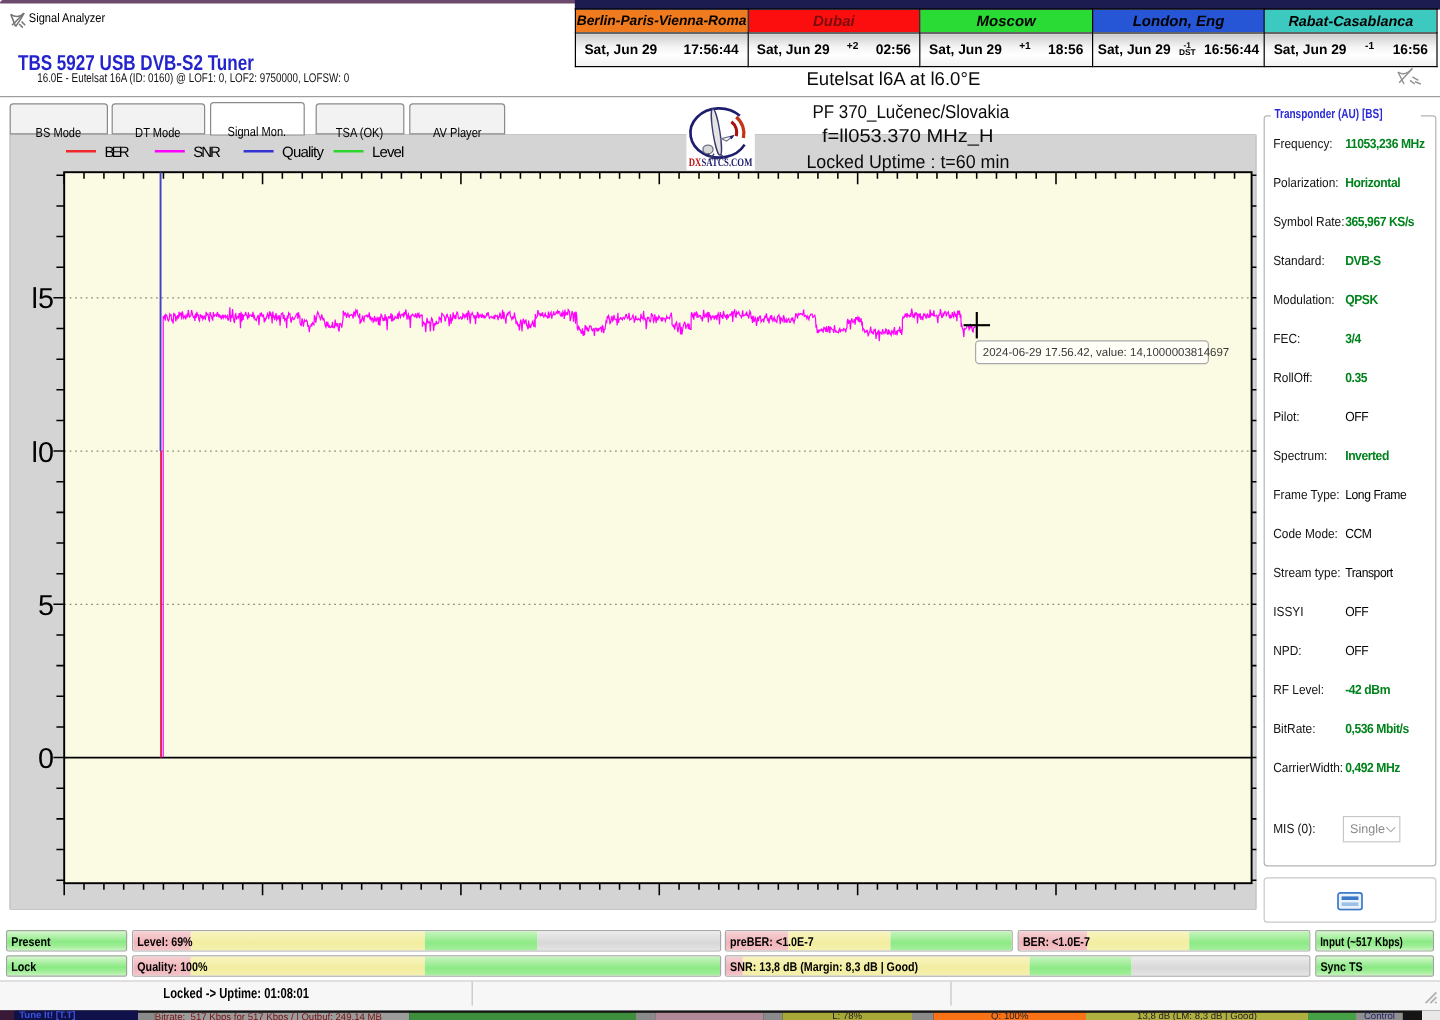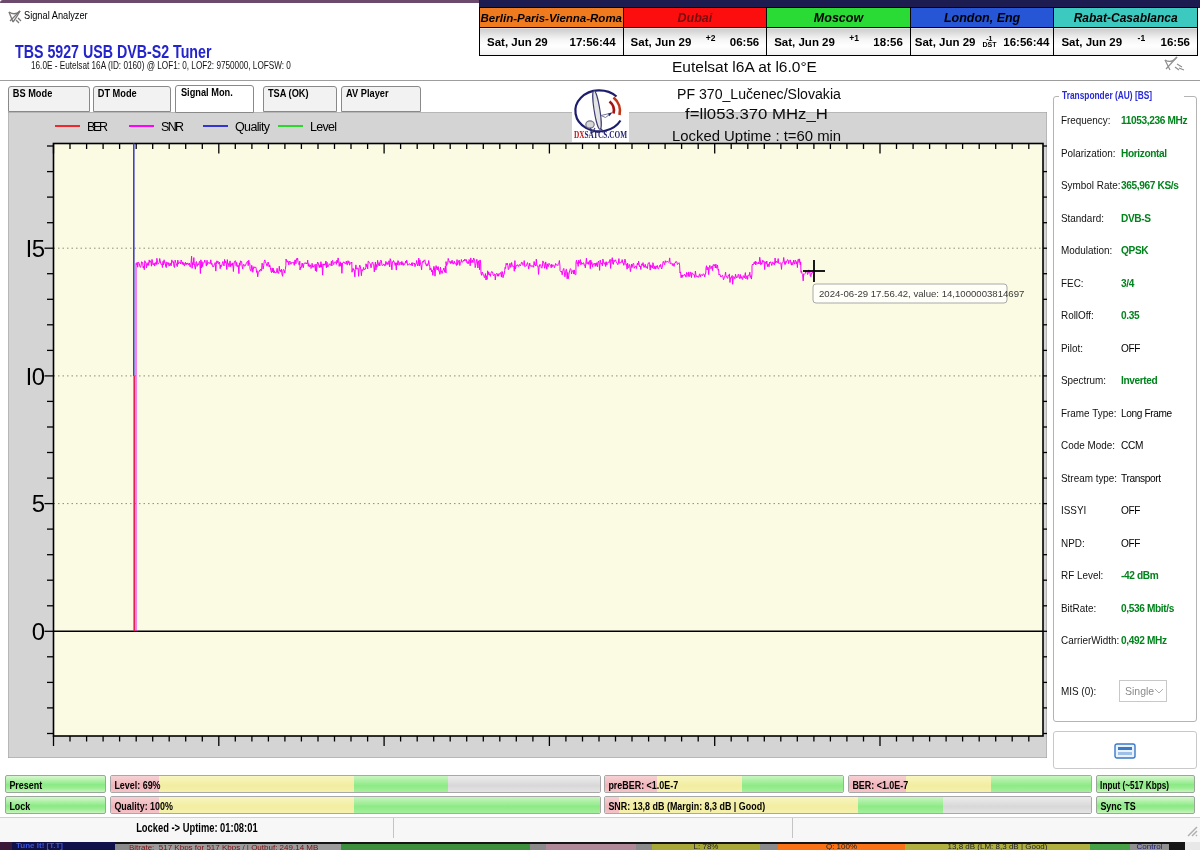--- a/index.html
+++ b/index.html
@@ -5,22 +5,22 @@
  font-family:"Liberation Sans",sans-serif;-webkit-font-smoothing:antialiased}
 .abs{position:absolute}
 .sx{transform-origin:0 50%;display:inline-block;white-space:nowrap}
 .clock{position:absolute;left:479px;top:7px;width:719px;border-collapse:collapse;table-layout:fixed}
 .clock td{border:1.6px solid #000;text-align:center;white-space:nowrap;overflow:hidden;
  font-weight:bold;color:#000}
 .clock tr.hd td{font-style:italic;font-size:11.5px;height:20px}
 .clock tr.dt td{background:linear-gradient(180deg,#cccccc,#f5f5f5 40%,#fff 65%,#f0f0f0);height:28px;font-size:11.5px}
 .dcell{display:flex;justify-content:space-between;align-items:center;padding:0 7px;position:relative}
 .tab{position:absolute;top:86px;height:26px;background:#f2f2f2;border:1px solid #898989;
- border-radius:3px 3px 0 0;font-size:11px;font-weight:bold;
- padding-top:0;color:#000;z-index:2}
+ border-radius:3px 3px 0 0;font-size:11px;font-weight:normal;text-align:center;
+ padding-top:18px;color:#000;z-index:2}
 .tab.on{background:#fff;top:85px;height:28px;z-index:3}
 .tab span{display:inline-block;transform:scaleX(0.84);transform-origin:50% 50%;white-space:nowrap}
 .ov{position:absolute;z-index:5;color:#0a0a0a;white-space:nowrap;font-size:15.5px;transform-origin:0 50%}
 .tp{position:absolute;font-size:11px;color:#111;white-space:nowrap}
 .tpv{position:absolute;font-size:11px;white-space:nowrap;letter-spacing:-0.4px}
 .grn{color:#00831c;font-weight:bold}
 .sbox{position:absolute;height:18px;border:1px solid #9aa89a;border-radius:2px;
  background:linear-gradient(180deg,#d8f7cf,#8aea84 55%,#9bed92 75%,#c9f4bf);
  font-size:10.5px;font-weight:bold;color:#000;white-space:nowrap}
 .sbox i,.bar i{font-style:normal;display:inline-block;transform:scaleX(0.85);transform-origin:0 50%;
@@ -54,21 +54,21 @@
 <td>
           <div class="dcell">
             <span>Sat, Jun 29</span>
             <span>17:56:44</span>
           </div>
         </td>
 <td>
           <div class="dcell">
             <span>Sat, Jun 29</span>
             <span style="font-size:8.5px;position:relative;top:-4px">+2</span>
-            <span>06:56</span>
+            <span>02:56</span>
           </div>
         </td>
 <td>
           <div class="dcell">
             <span>Sat, Jun 29</span>
             <span style="font-size:8.5px;position:relative;top:-4px">+1</span>
             <span>18:56</span>
           </div>
         </td>
 <td>

